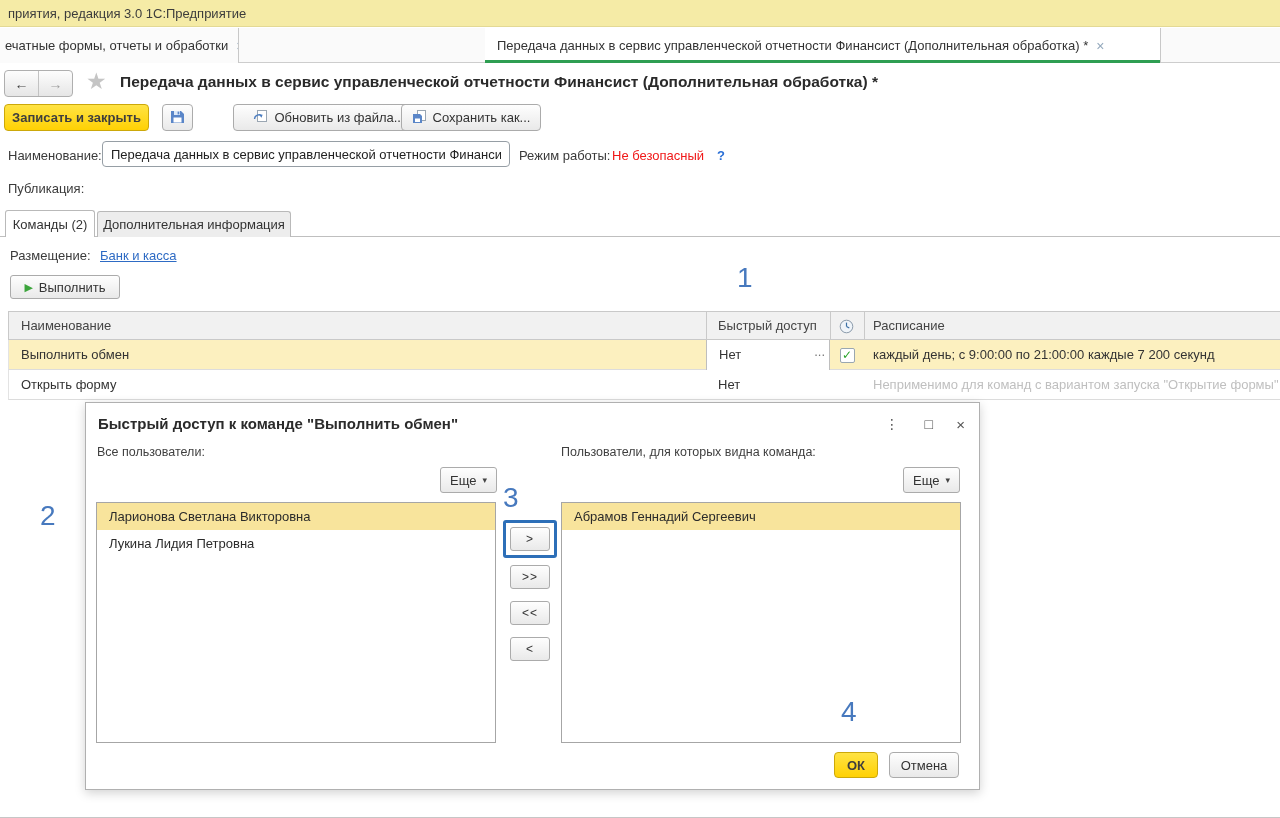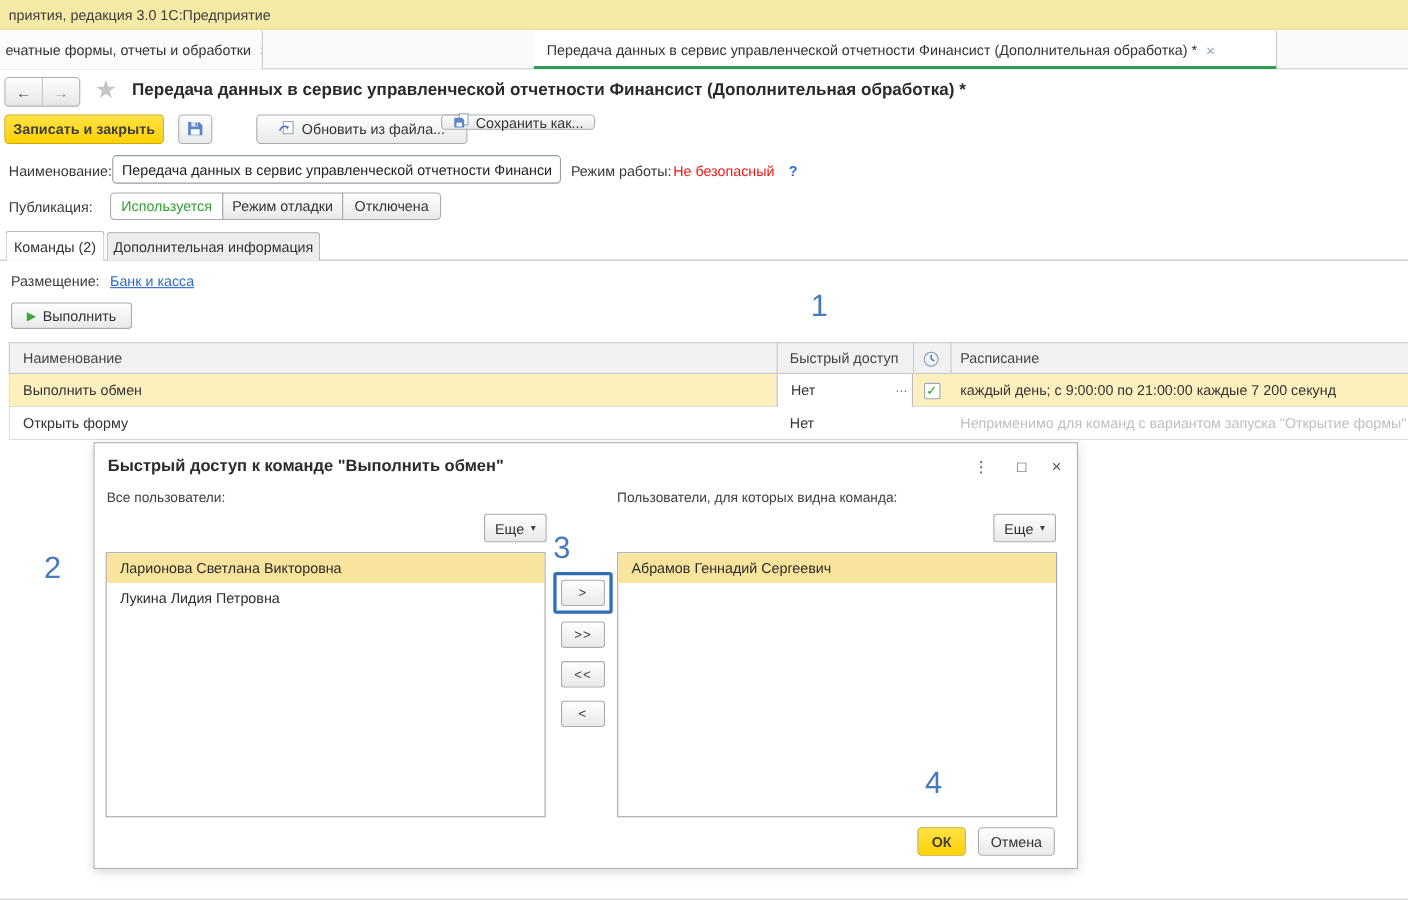--- a/index.html
+++ b/index.html
@@ -27,21 +27,21 @@
   .navgroup .half:last-child { color:#9C9C9C; font-weight:bold; }
   .star { position:absolute; left:86px; top:68px; font-size:23px; color:#C5C5C5; }
   .page-title { position:absolute; left:120px; top:73px; font-size:15.5px; font-weight:bold; color:#2A2A2A; white-space:nowrap; }
 
   
   .btn { display:flex; align-items:center; justify-content:center; gap:6px; border:1px solid #ABABAB; border-radius:4px; background:linear-gradient(#FEFEFE,#E9E9E9); color:#333; cursor:pointer; white-space:nowrap; }
   .btn-yellow { background:linear-gradient(#FFE344,#FFD104); border:1px solid #CCA80A; font-weight:bold; color:#3E3E3E; }
   .tb-save-close { position:absolute; left:4px;  top:104px; width:145px; height:27px; }
   .tb-save      { position:absolute; left:162px; top:104px; width:31px;  height:27px; }
   .tb-update    { position:absolute; left:233px; top:104px; width:192px; height:27px;justify-content:center; }
-  .tb-saveas    { position:absolute; left:401px; top:104px; width:140px; height:14px;text-align:center; }
+  .tb-saveas    { position:absolute; left:401px; top:104px; width:140px; height:27px;text-align:center; }
 
   
   .lbl { position:absolute; color:#3A3A3A; white-space:nowrap; }
   .text-input { position:absolute; left:102px; top:141px; width:408px; height:26px; border:1px solid #969EA5; border-radius:4px; padding:0 8px; font:13px "Liberation Sans","DejaVu Sans",sans-serif; color:#222; background:#fff; }
   .mode-danger { position:absolute; left:612px; top:148px; color:#F01818; white-space:nowrap; }
   .mode-help { position:absolute; left:717px; top:148px; color:#2A6FD6; font-weight:bold; cursor:pointer; }
 
   
   .segmented { position:absolute; left:100px; top:175px; height:25px; display:flex; }
   .seg { height:25px; display:flex; align-items:center; justify-content:center; border:1px solid #ABABAB; background:linear-gradient(#FEFEFE,#E9E9E9); color:#333; cursor:pointer; }
@@ -153,25 +153,20 @@
     <span>Сохранить как...</span>
   </div>
 
   <div class="lbl" style="left:8px; top:148px;">Наименование:</div>
   <input class="text-input" readonly="" value="Передача данных в сервис управленческой отчетности Финансист" style="">
   <div class="lbl" style="left:519px; top:148px;">Режим работы:</div>
   <div class="mode-danger">Не безопасный</div>
   <div class="mode-help">?</div>
 
   <div class="lbl" style="left:8px; top:181px;">Публикация:</div>
-  <div class="segmented">
-    <div class="seg seg1 sel">Используется</div>
-    <div class="seg seg2">Режим отладки</div>
-    <div class="seg seg3">Отключена</div>
-  </div>
 
   <div class="ptab-line"></div>
   <div class="ptab ptab-active">Команды (2)</div>
   <div class="ptab ptab-idle">Дополнительная информация</div>
 
   <div class="lbl" style="left:10px; top:248px;">Размещение:</div>
   <div class="link">Банк и касса</div>
 
   <div class="btn run-btn">
     <span class="play">▶</span>

